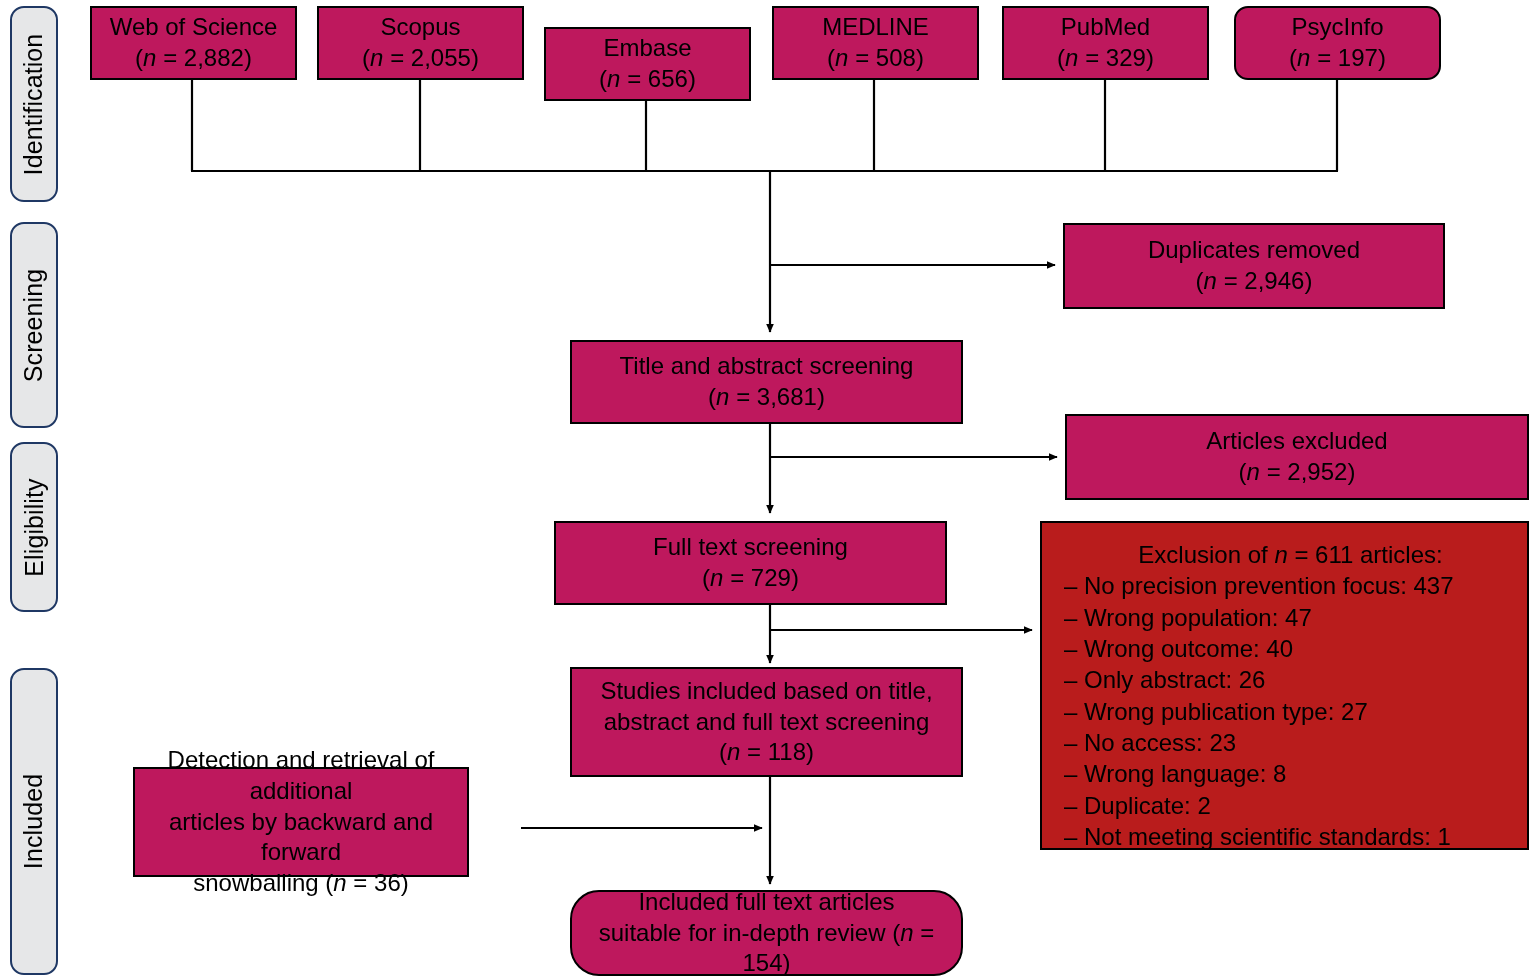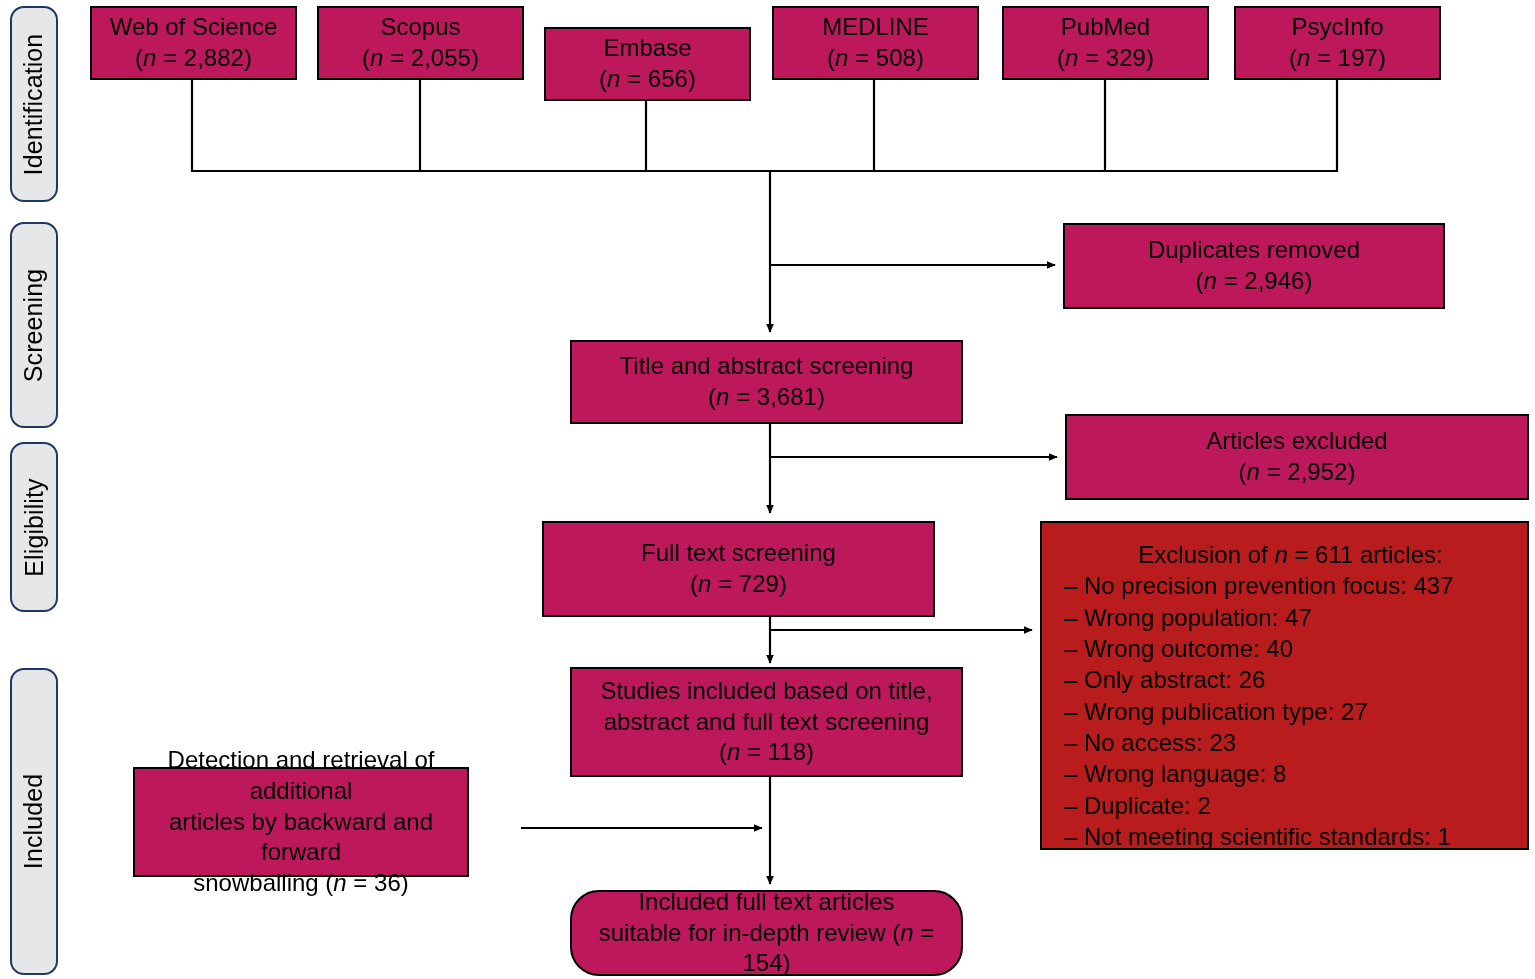--- a/index.html
+++ b/index.html
@@ -165,21 +165,21 @@
       <span class="line">MEDLINE</span>
       <span class="line">(<em class="nvar">n</em><span> = 508</span>)</span>
     </div>
   </div>
   <div class="flow-box" style="left:1002px; top:6px; width:207px; height:74px;">
     <div class="box-text">
       <span class="line">PubMed</span>
       <span class="line">(<em class="nvar">n</em><span> = 329</span>)</span>
     </div>
   </div>
-  <div class="flow-box" style="left:1234px; top:6px; width:207px; height:74px;">
+  <div class="flow-box" style="left:1234px; top:6px; width:207px; height:74px;border-radius:14px;">
     <div class="box-text">
       <span class="line">PsycInfo</span>
       <span class="line">(<em class="nvar">n</em><span> = 197</span>)</span>
     </div>
   </div>
 
   <div class="flow-box" style="left:1063px; top:223px; width:382px; height:86px;">
     <div class="box-text">
       <span class="line">Duplicates removed</span>
       <span class="line">(<em class="nvar">n</em><span> = 2,946</span>)</span>
@@ -193,21 +193,21 @@
     </div>
   </div>
 
   <div class="flow-box" style="left:1065px; top:414px; width:464px; height:86px;justify-content:center;">
     <div class="box-text">
       <span class="line">Articles excluded</span>
       <span class="line">(<em class="nvar">n</em><span> = 2,952</span>)</span>
     </div>
   </div>
 
-  <div class="flow-box" style="left:542px; top:521px; width:393px; height:96px;">
+  <div class="flow-box" style="left:554px; top:521px; width:393px; height:84px;">
     <div class="box-text">
       <span class="line">Full text screening</span>
       <span class="line">(<em class="nvar">n</em><span> = 729</span>)</span>
     </div>
   </div>
 
   <div class="excl-box" style="left:1040px; top:521px; width:489px; height:329px;">
     <div class="excl-title"><span>Exclusion of </span><em class="nvar">n</em><span> = 611 articles:</span></div>
     <div class="excl-item">– No precision prevention focus: 437</div>
     <div class="excl-item">– Wrong population: 47</div>

